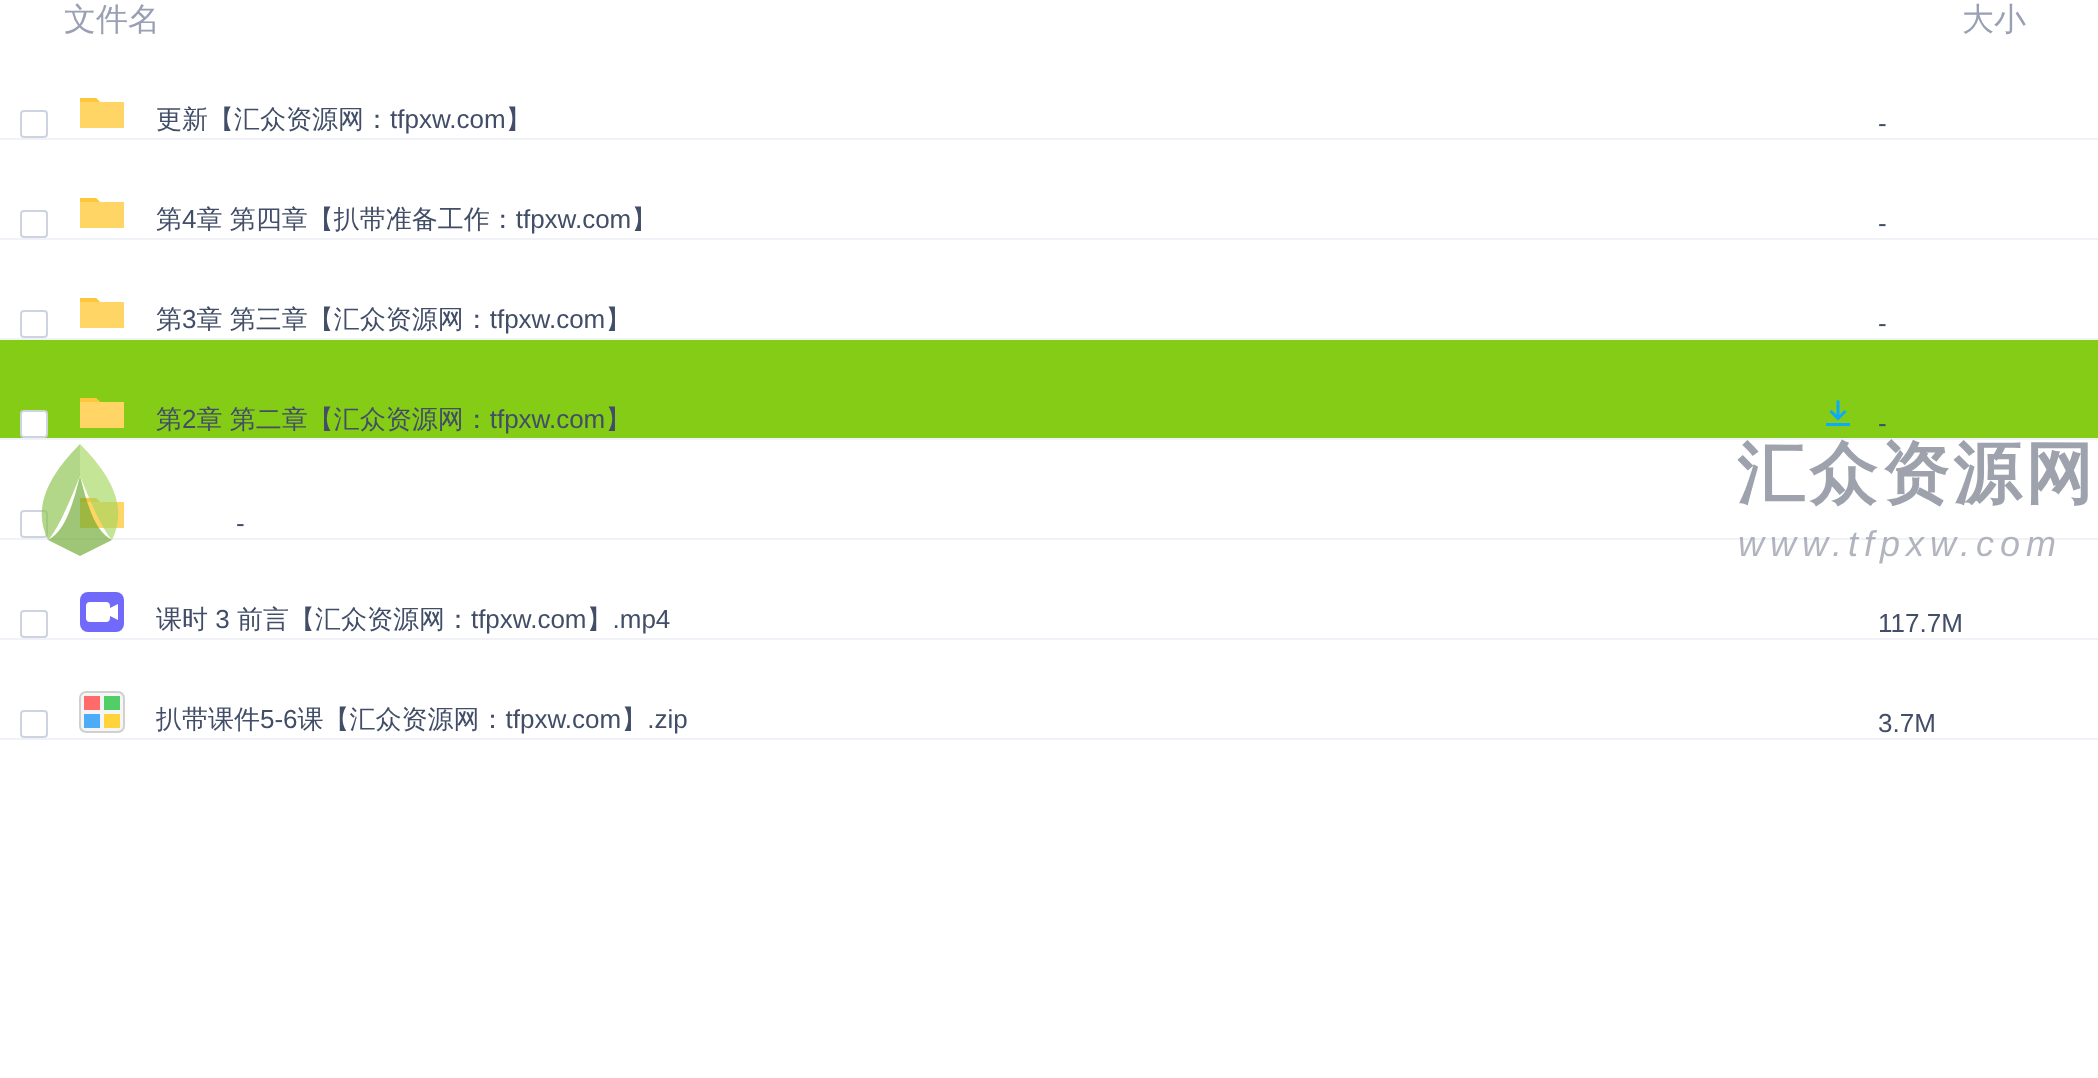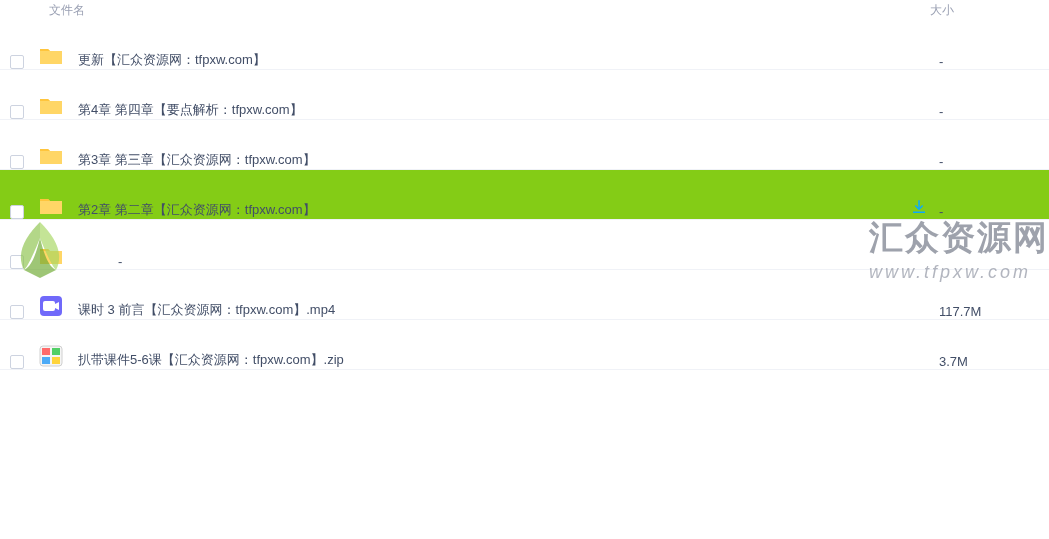--- a/index.html
+++ b/index.html
@@ -8,26 +8,26 @@
       font-size: 13px;
       color: #424e67;
       background: #fff;
       width: 1049px;
       position: relative;
     }
     .header-row {
       display: flex;
       align-items: center;
       height: 20px;
-      padding: 0 19px;
+      padding: 0 2px;
       color: #9aa0b3;
-      font-size: 12px;
+      font-size: 16px;
     }
     .header-name { flex: 1; padding-left: 30px; }
-    .header-size { width: 100px; text-align: left; margin-left: 36px; }
+    .header-size { width: 100px; text-align: center; margin-left: 36px; }
     .file-row {
       display: flex;
       align-items: flex-end;
       height: 50px;
       padding: 0 10px;
       border-bottom: 1px solid #f0f2f7;
       cursor: pointer;
     }
     .file-row.hovered { background: #84cc16; }
     .checkbox {
@@ -124,21 +124,21 @@
     <div class="file-size">-</div>
   </div>
     <div class="file-row">
     <div class="checkbox"></div>
     <div class="file-icon">
         <svg width="26" height="26" viewBox="0 0 26 26">
     <path d="M2 6 L10 6 L12 8 L24 8 L24 21 L2 21 Z" fill="#ffd666"></path>
     <path d="M2 6 L10 6 L12 8 L2 8 Z" fill="#ffc53d"></path>
   </svg>
       </div>
-    <div class="file-name">第4章 第四章【要点解析：tfpxw.com】</div>
+    <div class="file-name">第4章 第四章【扒带准备工作：tfpxw.com】</div>
     <div class="actions">
       
     </div>
     <div class="file-size">-</div>
   </div>
     <div class="file-row">
     <div class="checkbox"></div>
     <div class="file-icon">
         <svg width="26" height="26" viewBox="0 0 26 26">
     <path d="M2 6 L10 6 L12 8 L24 8 L24 21 L2 21 Z" fill="#ffd666"></path>

